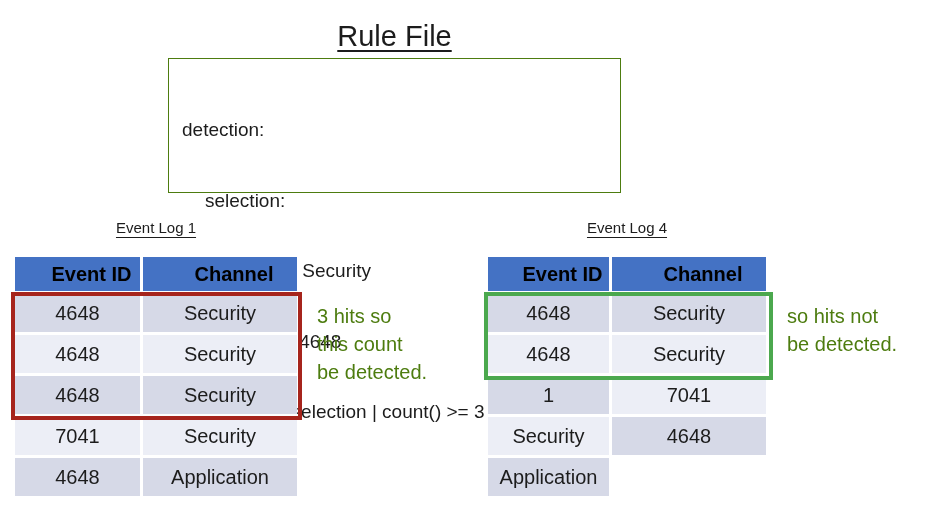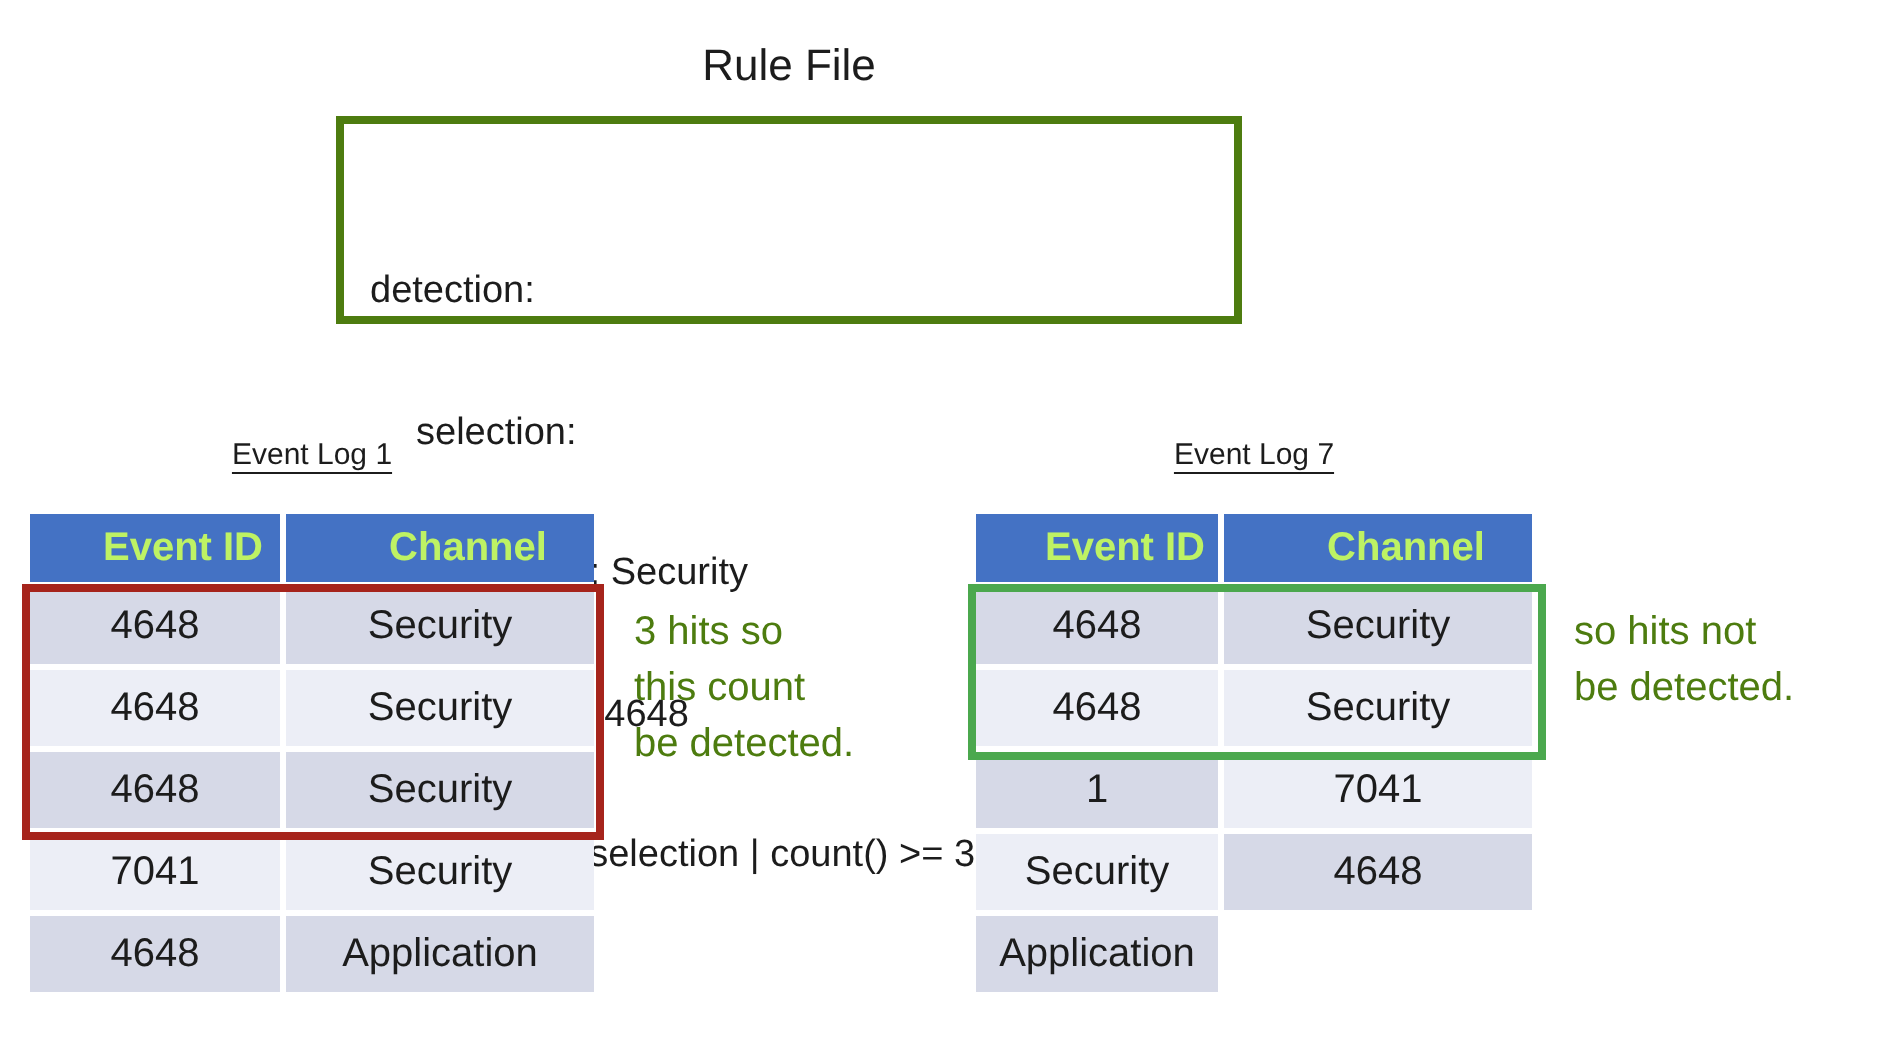--- a/index.html
+++ b/index.html
@@ -15,31 +15,32 @@
     height: 523px;
     background: #ffffff;
     overflow: hidden;
   }
 
   
   .rule-title {
     position: absolute;
     left: 168px; top: 20px; width: 453px;
     text-align: center;
-    font-size: 22px;
+    font-size: 29px;
+    text-decoration: underline;
     text-underline-offset: 4px;
     color: #1c1c1c;
   }
   .rule-box {
     position: absolute;
     left: 168px; top: 58px;
-    width: 453px; height: 104px;
-    border: 4px solid #4d7c0f;
+    width: 453px; height: 135px;
+    border: 1px solid #4d7c0f;
     background: #ffffff;
-    padding: 25px 0 0 13px;
+    padding: 12px 0 0 13px;
     font-size: 19px;
     line-height: 23.5px;
     white-space: pre;
   }
   .rule-line.ind0 { padding-left: 0; }
   .rule-line.ind1 { padding-left: 23px; }
   .rule-line.ind2 { padding-left: 39px; }
 
   
   .table-title {
@@ -66,21 +67,21 @@
   .table-right { left: 488px; grid-template-columns: 121px 154px; }
 
   .cell {
     display: flex;
     align-items: center;
     justify-content: center;
     font-size: 20px;
   }
   .cell.head {
     background: #4472C4;
-    color: #bef264;
+    color: #000000;
     font-weight: bold;
     padding-left: 28px;
   }
   .cell.r-dark  { background: #D6D9E7; }
   .cell.r-light { background: #ECEEF6; }
 
   
   .hl-box { position: absolute; pointer-events: none; }
   .hl-red {
     left: 11px; top: 292px;
@@ -134,21 +135,21 @@
     <div class="cell r-dark">4648</div>
     <div class="cell r-dark">Application</div>
   </div>
   <div class="hl-box hl-red"></div>
   <div class="note note-left">
     <div>3 hits so</div>
     <div>this count</div>
     <div>be detected.</div>
   </div>
 
-  <div class="table-title title-right">Event Log 7</div>
+  <div class="table-title title-right">Event Log 4</div>
   <div class="event-table table-right">
     <div class="cell head">Event ID</div>
     <div class="cell head">Channel</div>
 
     <div class="cell r-dark">4648</div>
     <div class="cell r-dark">Security</div>
     <div class="cell r-light">4648</div>
     <div class="cell r-light">Security</div>
     <div class="cell r-dark">1</div>
     <div class="cell r-light">7041</div>

